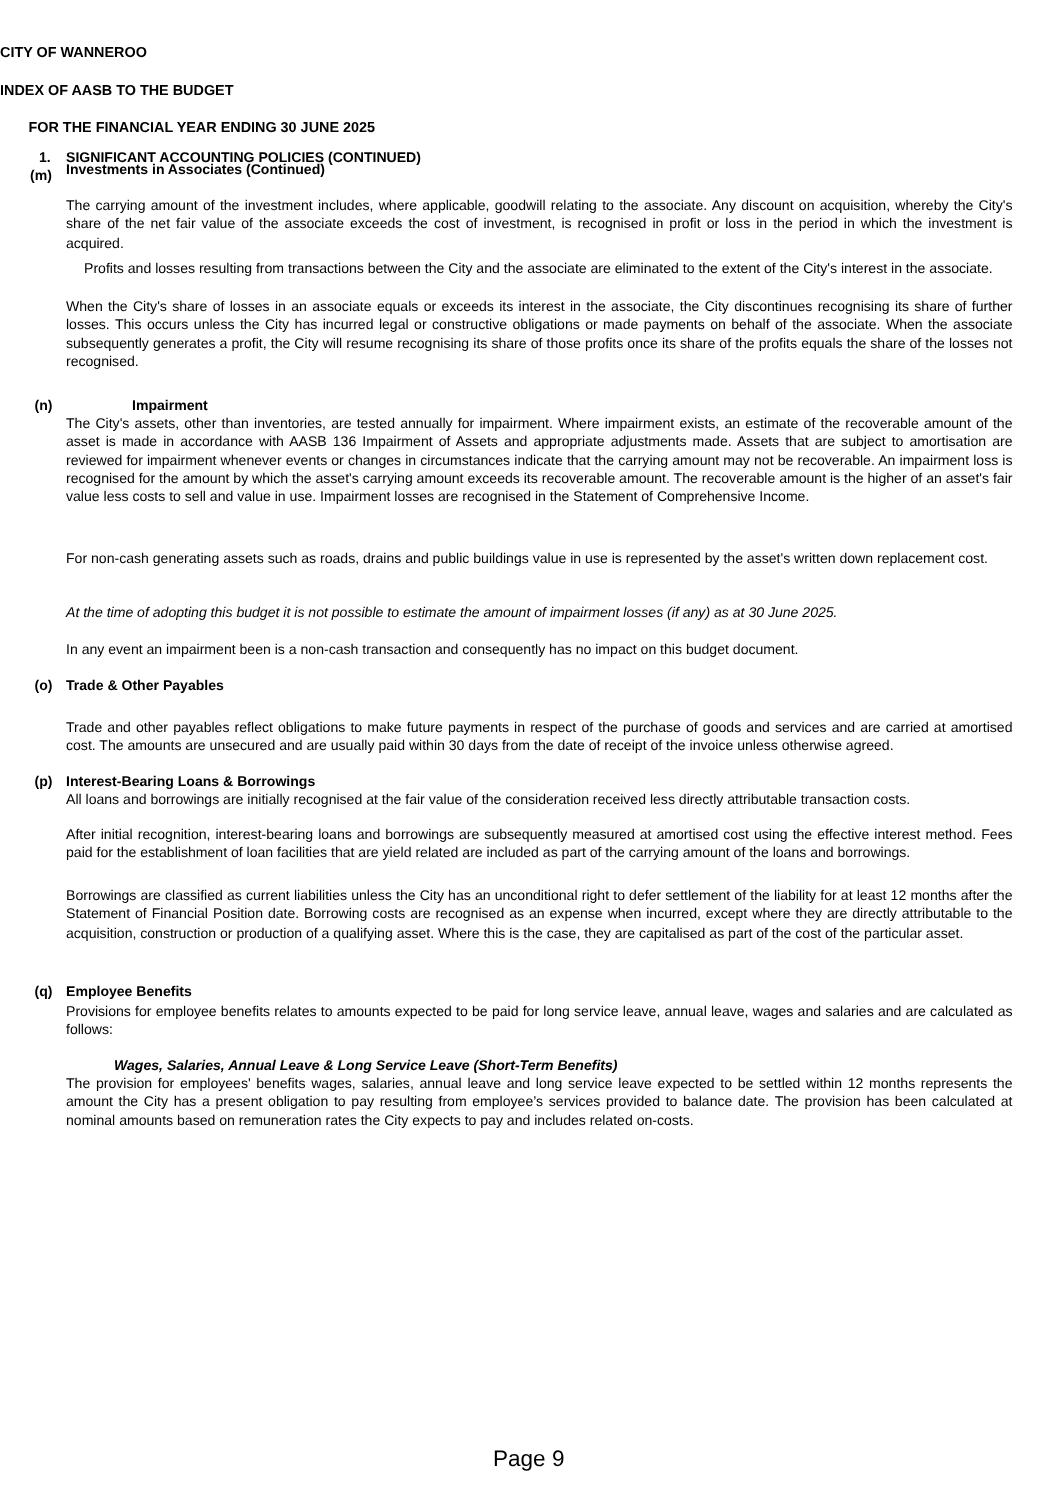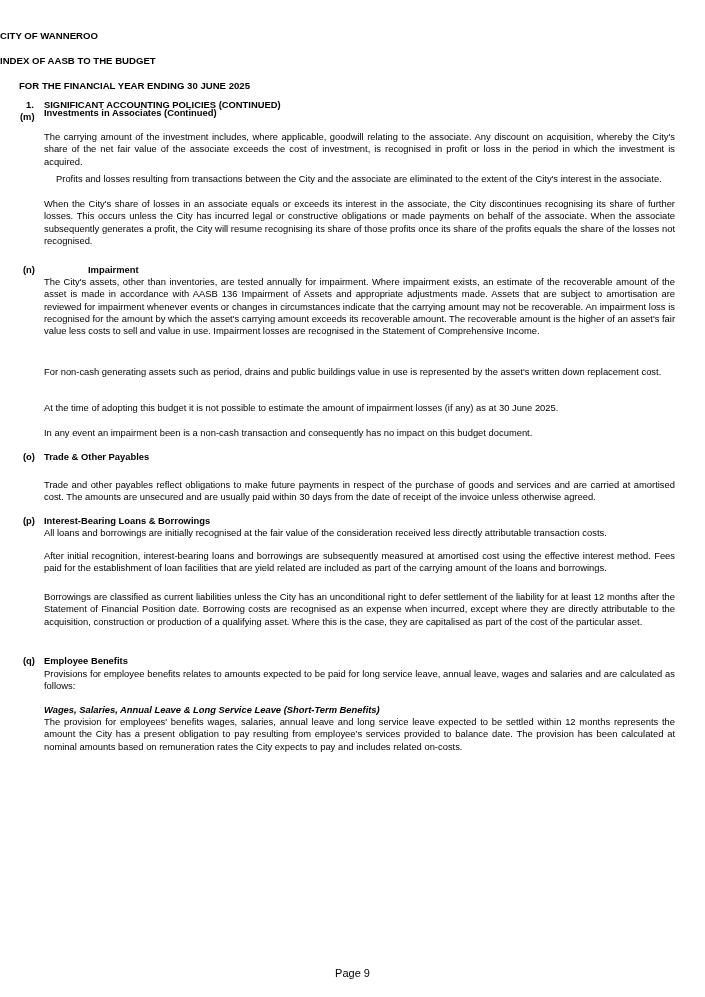--- a/index.html
+++ b/index.html
@@ -9,54 +9,54 @@
     font-size: 9.4px; line-height: 12.3px;
   }
   .hdr { position: absolute; left: 0; width: 705px; text-align: left; font-weight: bold; font-size: 9.6px; }
   .h1 { top: 30px; }
   .h2 { top: 55px; }
   .h3 { top: 80px; padding-left: 19px; }
   .lbl { position: absolute; font-weight: bold; }
   .title { position: absolute; left: 44px; font-weight: bold; }
   .para { position: absolute; left: 44px; width: 631px; text-align: justify; }
   .sub { position: absolute; left: 44px; font-weight: bold; font-style: italic; }
-  .footer { position: absolute; top: 967px; left: 0; width: 705px; text-align: center; font-size: 11px; }
+  .footer { position: absolute; top: 967px; left: 0; width: 705px; text-align: center; font-size: 15px; }
 </style>
 </head>
 <body>
 
 <div class="hdr h1">CITY OF WANNEROO</div>
 <div class="hdr h2">INDEX OF AASB TO THE BUDGET</div>
 <div class="hdr h3">FOR THE FINANCIAL YEAR ENDING 30 JUNE 2025</div>
 
 <div class="lbl" style="top:99px; left:26px;">1.</div>
 <div class="title" style="top:99px;">SIGNIFICANT ACCOUNTING POLICIES (CONTINUED)</div>
 
 <div class="lbl" style="top:111px; left:20px;">(m)</div>
 <div class="title" style="top:107px;">Investments in Associates (Continued)</div>
 <div class="para" style="top:131px;">The carrying amount of the investment includes, where applicable, goodwill relating to the associate. Any discount on acquisition, whereby the City's share of the net fair value of the associate exceeds the cost of investment, is recognised in profit or loss in the period in which the investment is acquired.</div>
 <div class="para" style="top:173px;padding-left:12px;">Profits and losses resulting from transactions between the City and the associate are eliminated to the extent of the City's interest in the associate.</div>
 <div class="para" style="top:198px;">When the City's share of losses in an associate equals or exceeds its interest in the associate, the City discontinues recognising its share of further losses. This occurs unless the City has incurred legal or constructive obligations or made payments on behalf of the associate. When the associate subsequently generates a profit, the City will resume recognising its share of those profits once its share of the profits equals the share of the losses not recognised.</div>
 
 <div class="lbl" style="top:264px; left:23px;">(n)</div>
 <div class="title" style="top:264px;margin-left:44px;">Impairment</div>
 <div class="para" style="top:276px;">The City's assets, other than inventories, are tested annually for impairment. Where impairment exists, an estimate of the recoverable amount of the asset is made in accordance with AASB 136 Impairment of Assets and appropriate adjustments made. Assets that are subject to amortisation are reviewed for impairment whenever events or changes in circumstances indicate that the carrying amount may not be recoverable. An impairment loss is recognised for the amount by which the asset's carrying amount exceeds its recoverable amount. The recoverable amount is the higher of an asset's fair value less costs to sell and value in use.  Impairment losses are recognised in the Statement of Comprehensive Income.</div>
-<div class="para" style="top:366px;">For non-cash generating assets such as period, drains and public buildings value in use is represented by the asset's written down replacement cost.</div>
-<div class="para" style="top:402px;">At the time of adopting this budget it is not possible to estimate the amount of impairment losses (if any) as at 30 June 2025.</div>
+<div class="para" style="top:366px;">For non-cash generating assets such as roads, drains and public buildings value in use is represented by the asset's written down replacement cost.</div>
+<div class="para" style="top:402px;font-style:italic;">At the time of adopting this budget it is not possible to estimate the amount of impairment losses (if any) as at 30 June 2025.</div>
 <div class="para" style="top:427px;">In any event an impairment been is a non-cash transaction and consequently has no impact on this budget document.</div>
 
 <div class="lbl" style="top:451px; left:23px;">(o)</div>
 <div class="title" style="top:451px;">Trade &amp; Other Payables</div>
 <div class="para" style="top:479px;">Trade and other payables reflect obligations to make future payments in respect of the purchase of goods and services and are carried at amortised cost.  The amounts are unsecured and are usually paid within 30 days from the date of receipt of the invoice unless otherwise agreed.</div>
 
 <div class="lbl" style="top:515px; left:23px;">(p)</div>
 <div class="title" style="top:515px;">Interest-Bearing Loans &amp; Borrowings</div>
 <div class="para" style="top:527px;">All loans and borrowings are initially recognised at the fair value of the consideration received less directly attributable transaction costs.</div>
 <div class="para" style="top:550px;">After initial recognition, interest-bearing loans and borrowings are subsequently measured at amortised cost using the effective interest method. Fees paid for the establishment of loan facilities that are yield related are included as part of the carrying amount of the loans and borrowings.</div>
 <div class="para" style="top:591px;">Borrowings are classified as current liabilities unless the City has an unconditional right to defer settlement of the liability for at least 12 months after the Statement of Financial Position date.  Borrowing costs are recognised as an expense when incurred, except where they are directly attributable to the acquisition, construction or production of a qualifying asset. Where this is the case, they are capitalised as part of the cost of the particular asset.</div>
 
 <div class="lbl" style="top:655px; left:23px;">(q)</div>
 <div class="title" style="top:655px;text-align:right;">Employee Benefits</div>
 <div class="para" style="top:668px;">Provisions for employee benefits relates to amounts expected to be paid for long service leave, annual leave, wages and salaries and are calculated as follows:</div>
-<div class="sub" style="top:704px;">Wages, Salaries, Annual Leave &amp; Long Service Leave (Short-Term Benefits)</div>
+<div class="sub" style="top:704px;margin-left:32px;">Wages, Salaries, Annual Leave &amp; Long Service Leave (Short-Term Benefits)</div>
 <div class="para" style="top:716px;">The provision for employees' benefits wages, salaries, annual leave and long service leave expected to be settled within 12 months represents the amount the City has a present obligation to pay resulting from employee’s services provided to balance date. The provision has been calculated at nominal amounts based on remuneration rates the City expects to pay and includes related on-costs.</div>
 
 <div class="footer">Page 9</div>
 
 </body></html>

